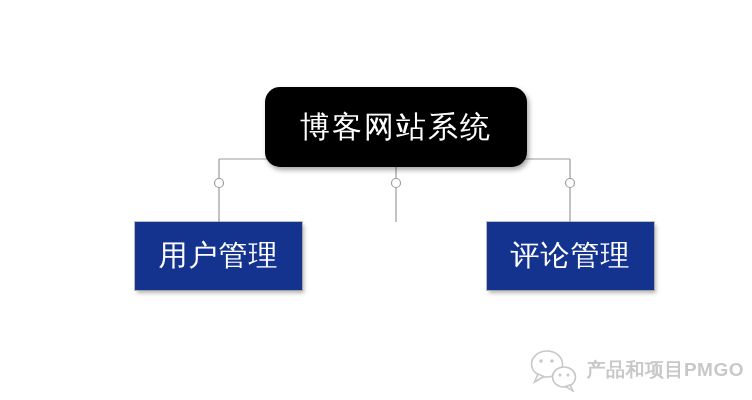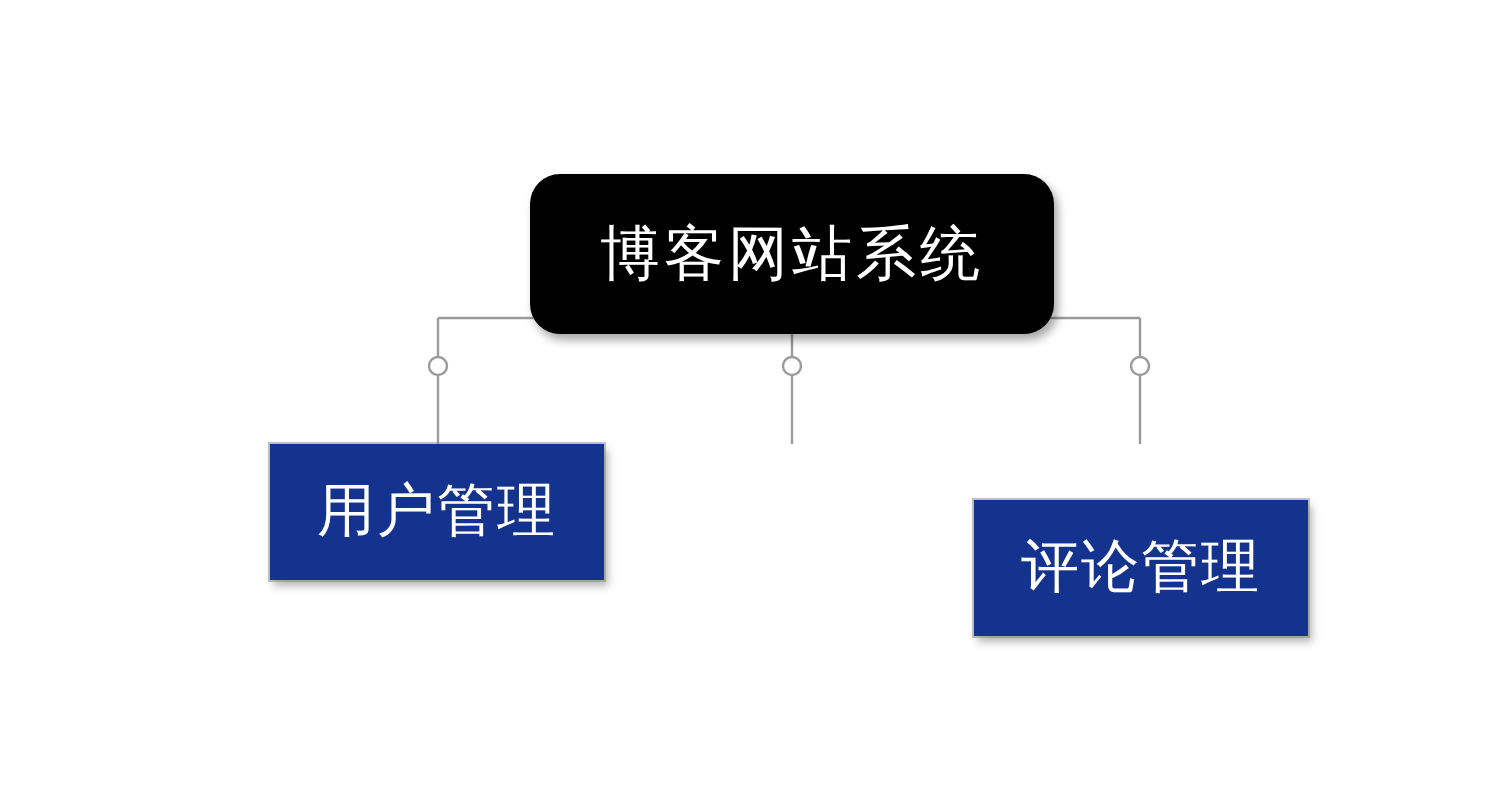--- a/index.html
+++ b/index.html
@@ -58,21 +58,21 @@
     border-radius: 0;
     background: var(--child_fill, #13338F);
     color: var(--child_text, #ffffff);
     font-size: 29px;
     letter-spacing: 1px;
     box-shadow: 0 0 0 1px rgba(140,140,140,0.55), 2px 3px 4px rgba(90,90,90,0.45);
     align-items: center;
   }
   .node-child.c0 { left: 135px; }
   .node-child.c1 { left: 313px; }
-  .node-child.c2 { left: 487px; margin-top: 28px; }
+  .node-child.c2 { left: 487px; }
   .watermark {
     position: absolute;
     right: 8px;
     bottom: 8px;
     display: flex;
     align-items: center;
     gap: 7px;
   }
   .watermark .wm-text {
     font-family: "Liberation Sans", "DejaVu Sans", sans-serif;
@@ -121,14 +121,27 @@
     <span>博客网站系统</span>
   </div>
 
   <div class="node node-child c0">
     <span>用户管理</span>
   </div>
   <div class="node node-child c2">
     <span>评论管理</span>
   </div>
 
+  <div class="watermark">
+    <svg class="wm-icon-svg" width="52" height="44" viewBox="0 0 52 44">
+      <ellipse cx="20" cy="16" rx="15.5" ry="13"></ellipse>
+      <path d="M11 26 L7.5 34 L17 28.5 Z"></path>
+      <circle cx="14" cy="13" r="1.8"></circle>
+      <circle cx="25" cy="13" r="1.8"></circle>
+      <ellipse cx="37" cy="29" rx="11.5" ry="10"></ellipse>
+      <path d="M43 37 L46 43 L38.5 38.5 Z"></path>
+      <circle cx="33" cy="27" r="1.5"></circle>
+      <circle cx="41" cy="27" r="1.5"></circle>
+    </svg>
+    <span class="wm-text">产品和项目PMGO</span>
+  </div>
 
 </div>
 
 </body></html>

